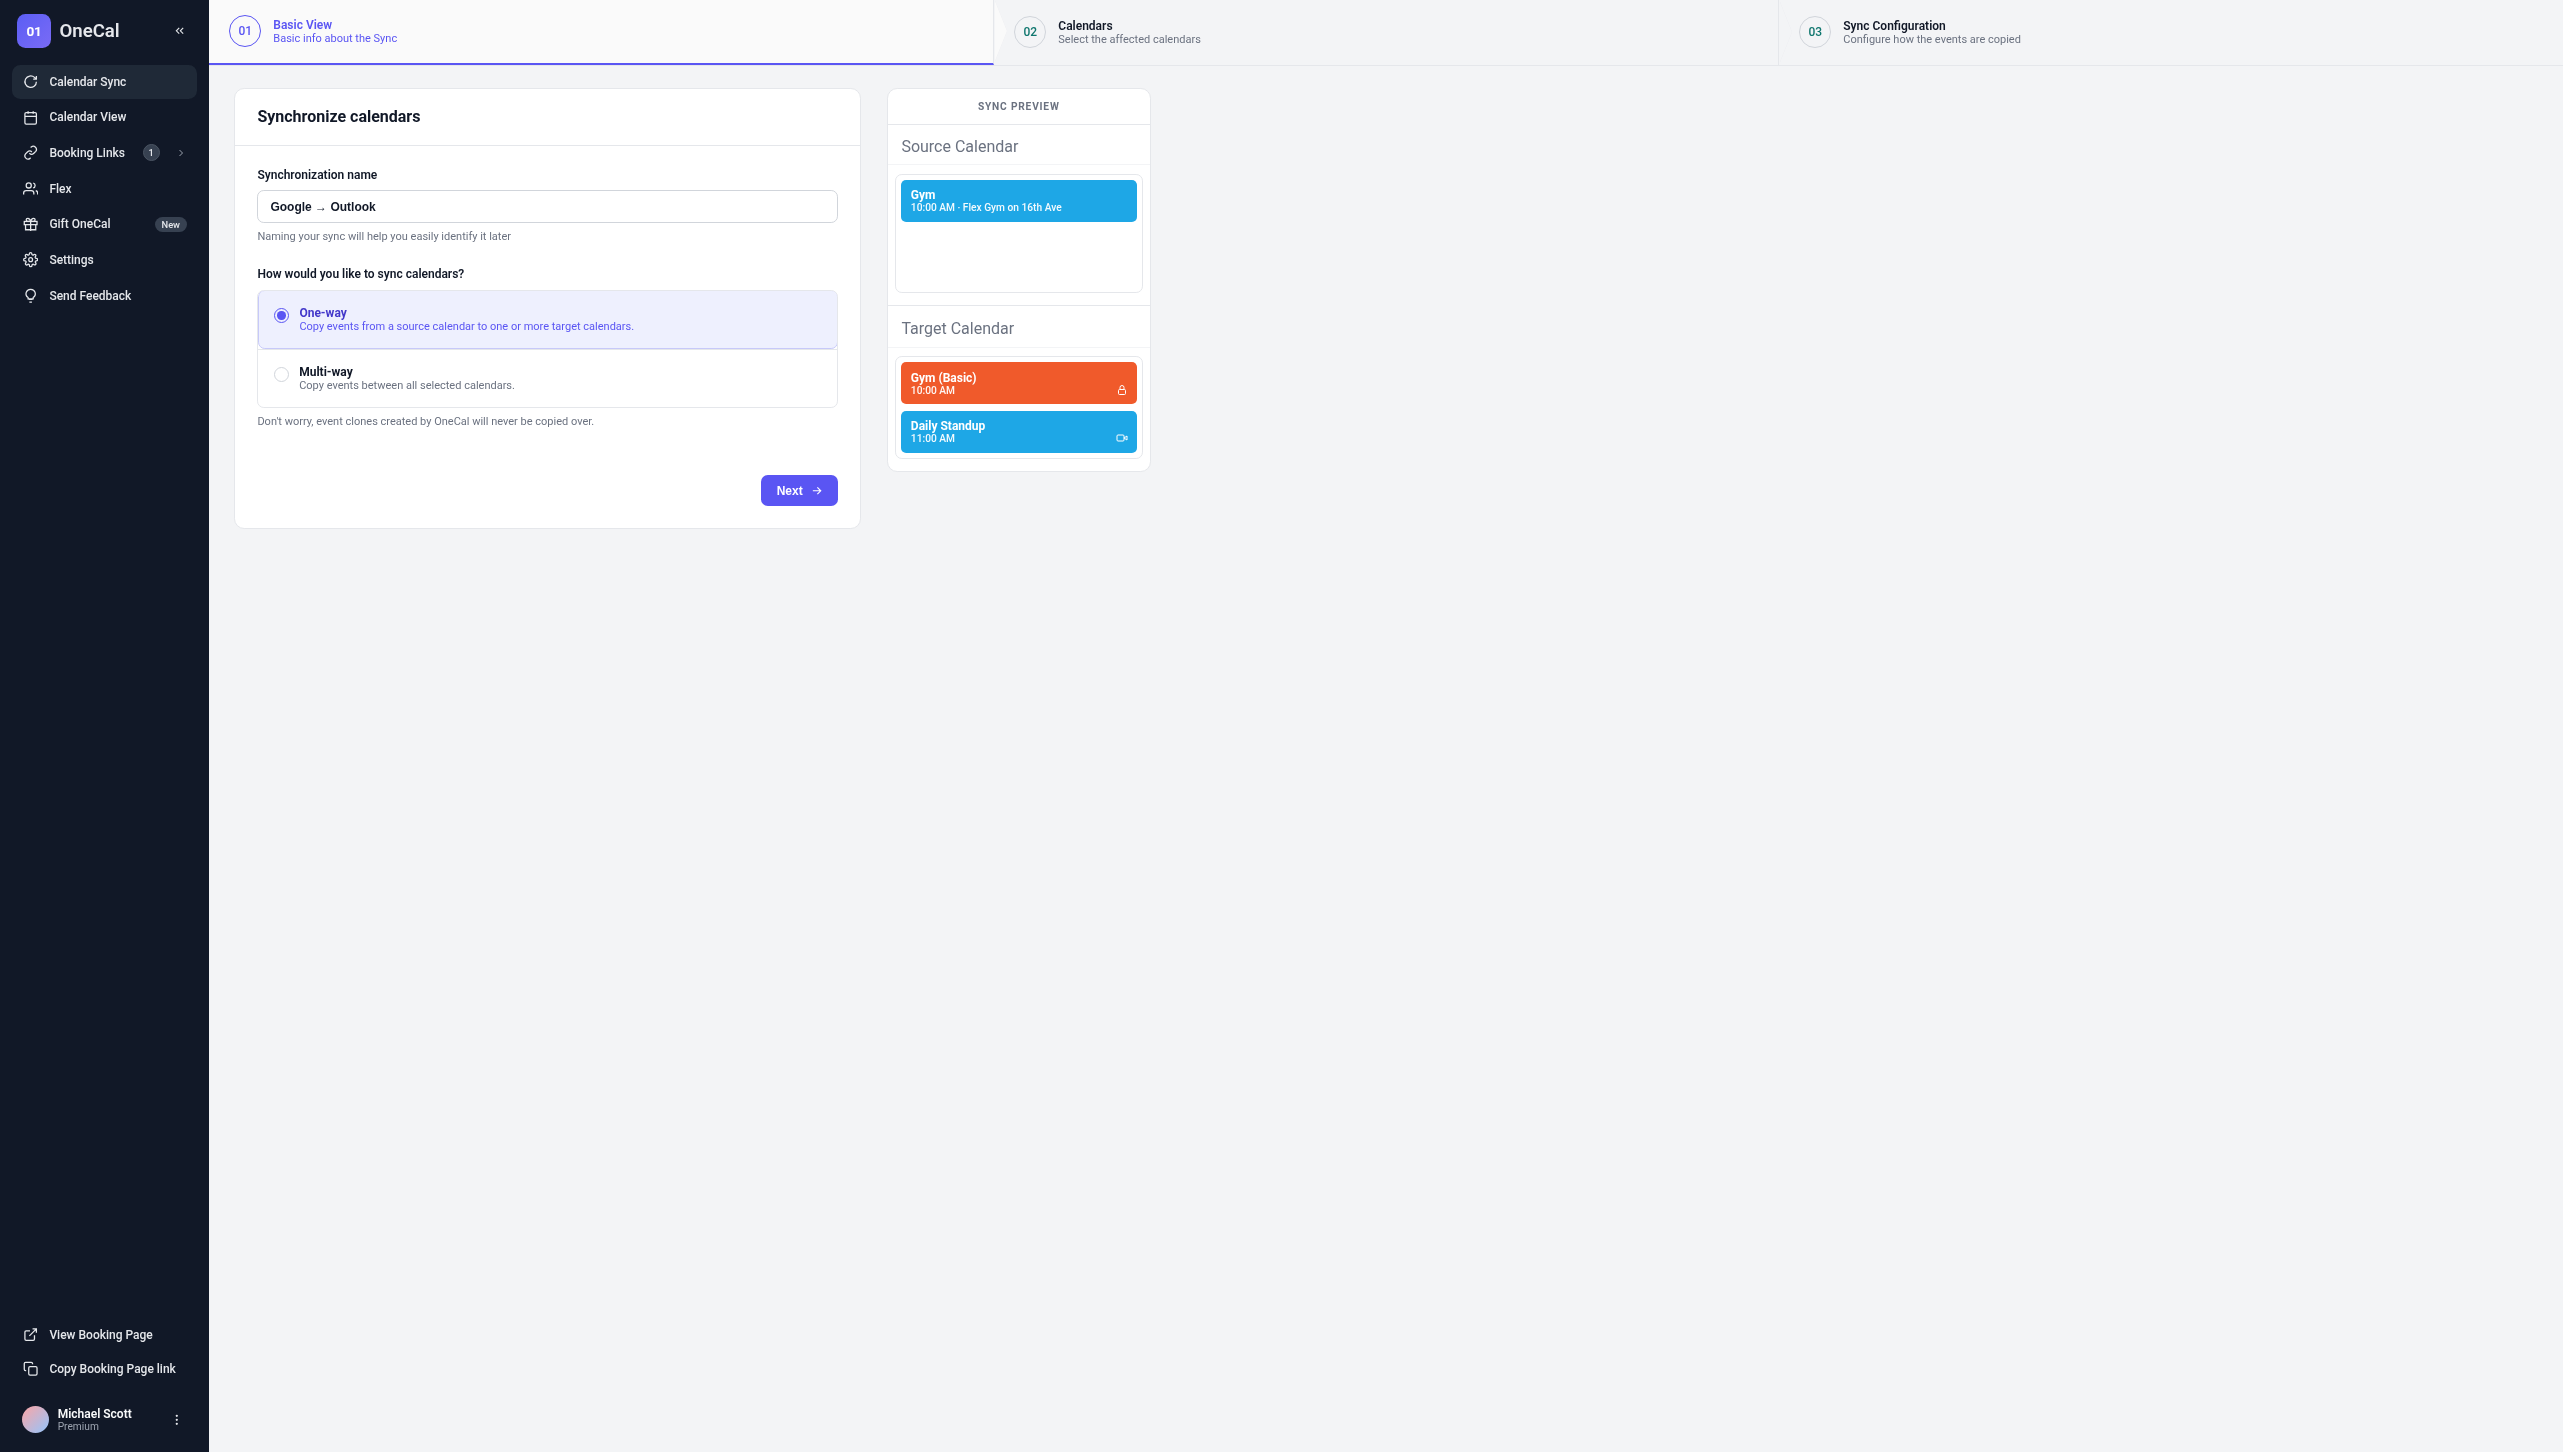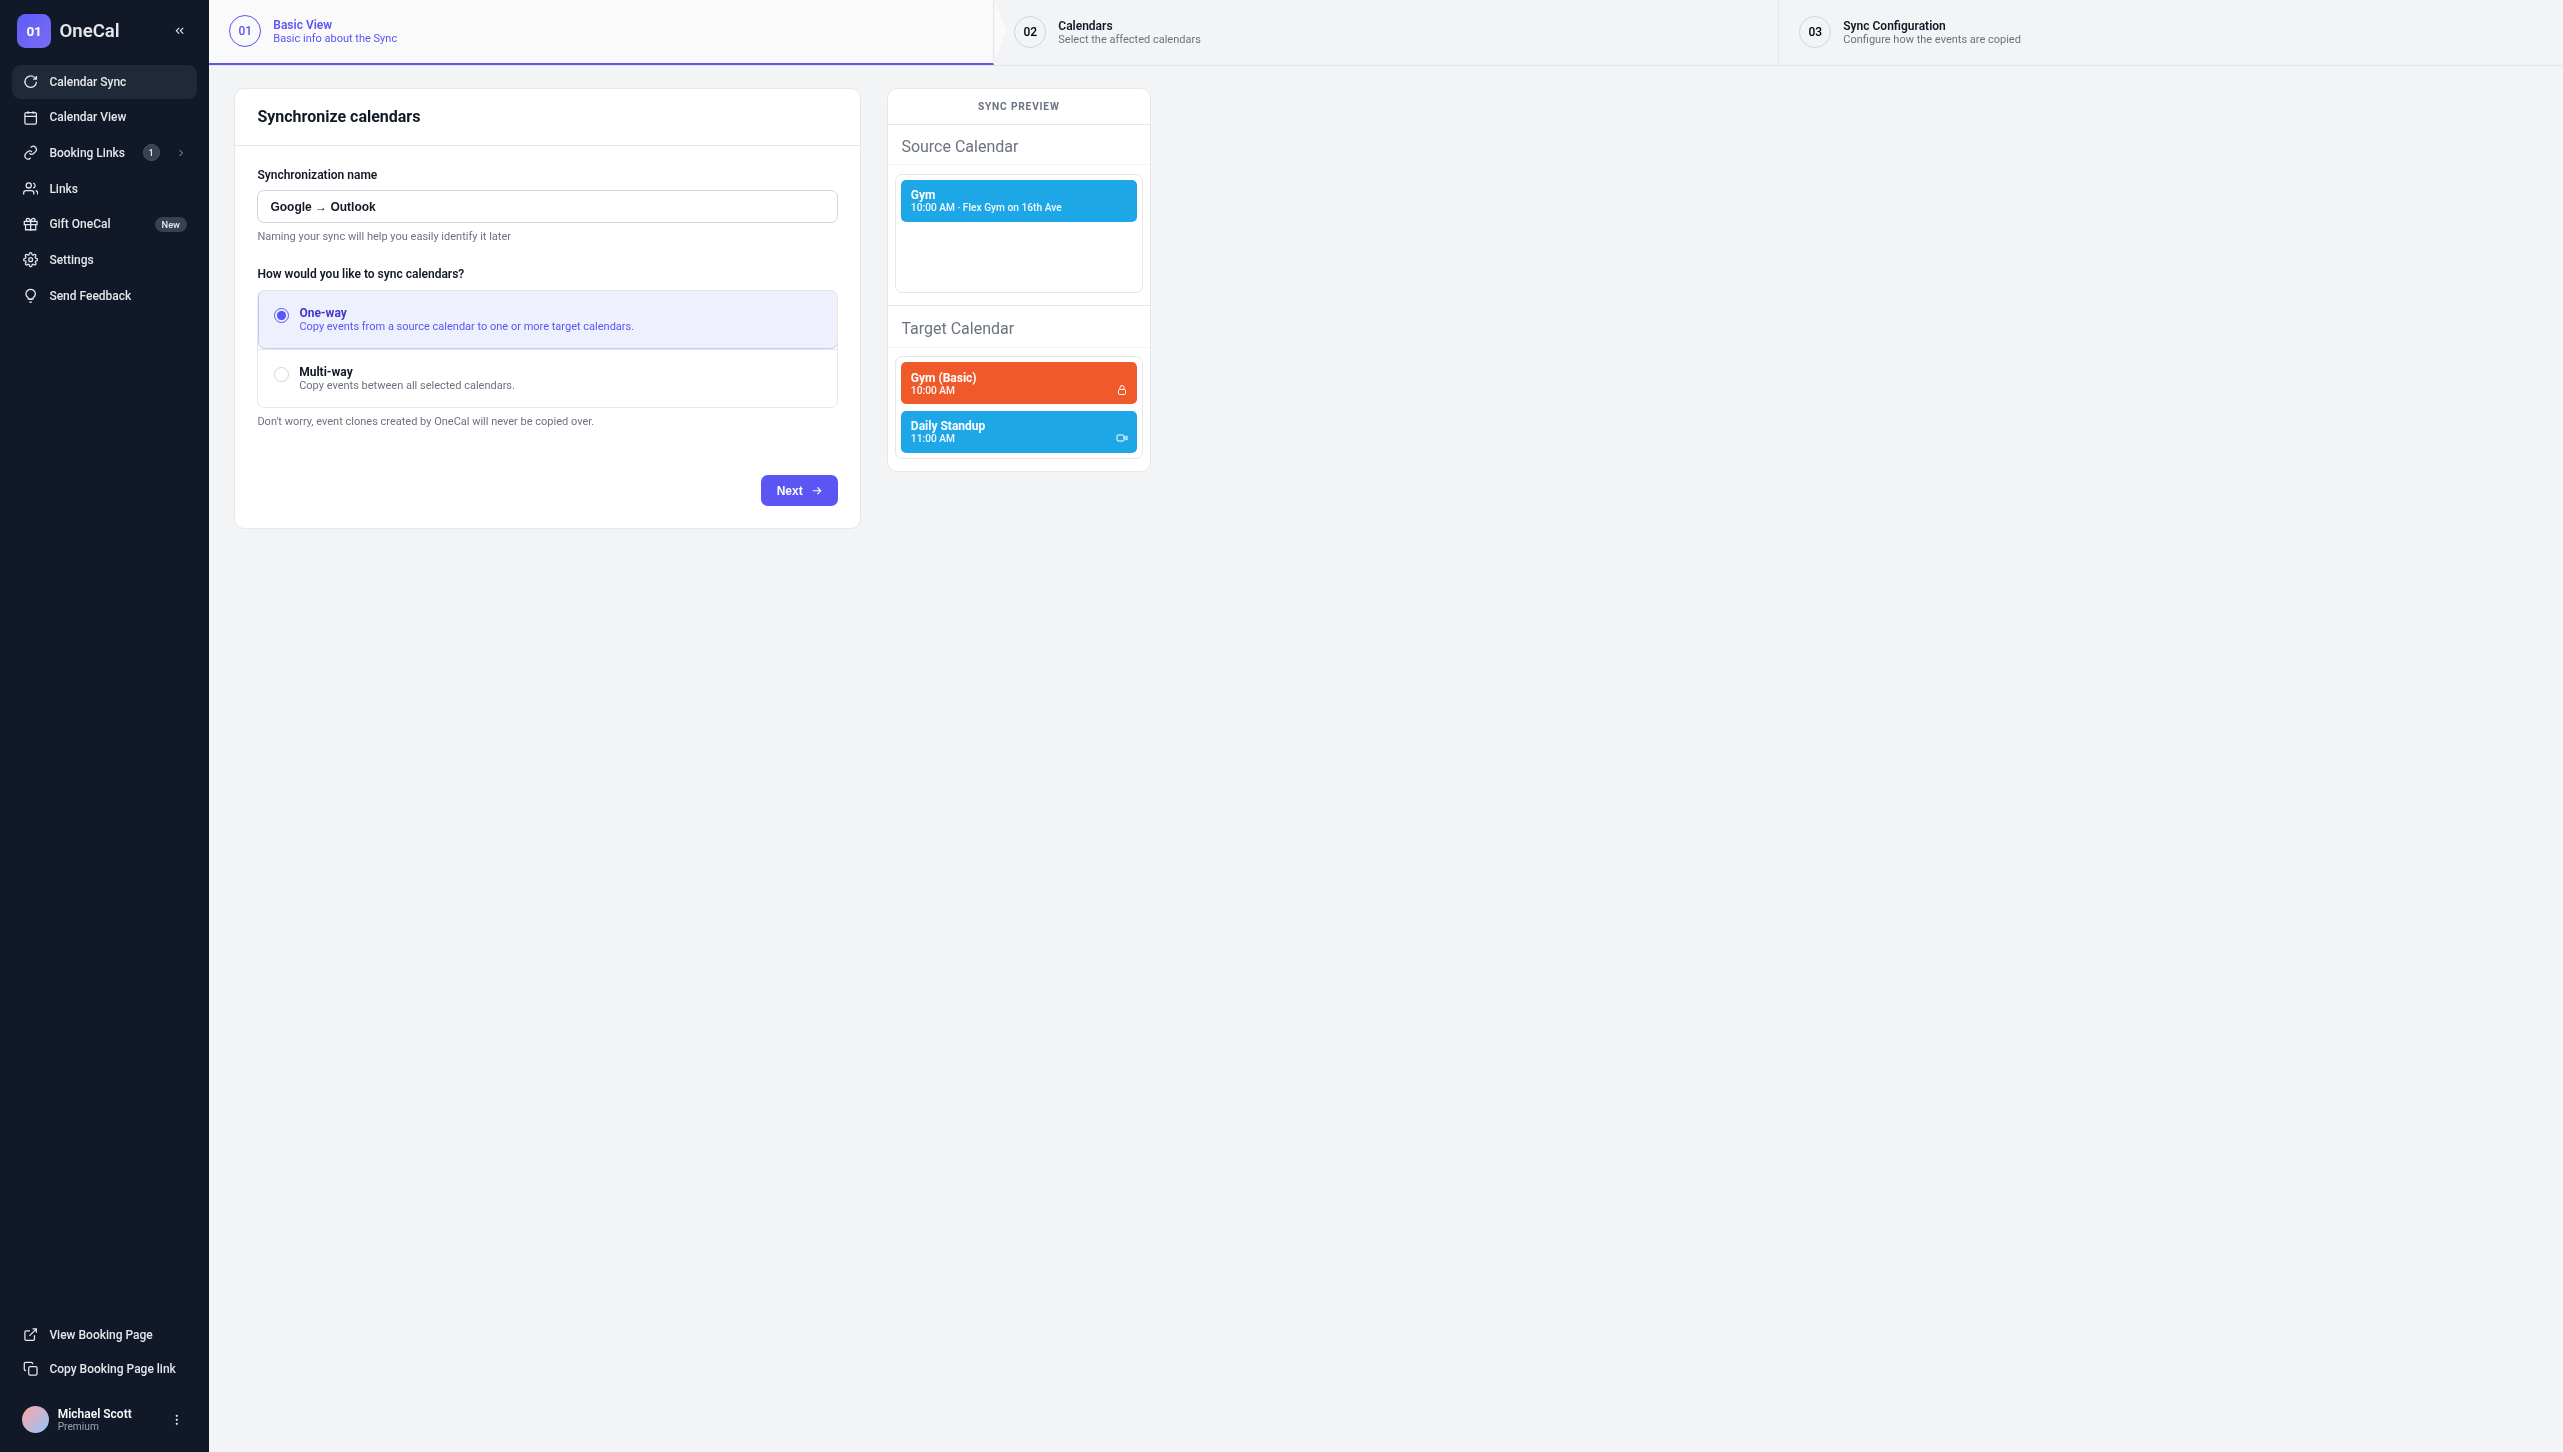--- a/index.html
+++ b/index.html
@@ -28,21 +28,21 @@
 
 
 .main { flex: 1; display: flex; flex-direction: column; overflow: auto; }
 .stepper { display: flex; background: #f3f4f6; border-bottom: 0.8px solid #e5e7eb; }
 .step { flex: 1; display: flex; align-items: center; gap: 12px; padding: 15.3px 20.3px; position: relative; border-right: 0.8px solid #e5e7eb; }
 .step:last-child { border-right: none; }
 .step.active { border-bottom: 2.5px solid #5a55f3; background: #fafafa; }
 .step::after { content: ''; position: absolute; right: -13.6px; top: 50%; transform: translateY(-50%); width: 0; height: 0; border-left: 12px solid #f3f4f6; border-top: 30.5px solid transparent; border-bottom: 30.5px solid transparent; z-index: 1; filter: drop-shadow(0.8px 0 0 #e5e7eb); }
 .step:last-child::after { display: none; }
 .step.active::after { border-left-color: #fafafa; }
-.step-num { width: 32px; height: 32px; border-radius: 50%; border: 0.8px solid #d1d5db; display: flex; align-items: center; justify-content: center; font-size: 12px; font-weight: 500; color: #000000; flex-shrink: 0; }
+.step-num { width: 32px; height: 32px; border-radius: 50%; border: 0.8px solid #d1d5db; display: flex; align-items: center; justify-content: center; font-size: 12px; font-weight: 500; color: #0f766e; flex-shrink: 0; }
 .step.active .step-num { border-color: #5a55f3; color: #5a55f3; }
 .step-title { font-size: 12px; font-weight: 600; color: #111827; }
 .step.active .step-title { color: #5a55f3; }
 .step-sub { font-size: 11px; color: #6b7280; }
 .step.active .step-sub { color: #5a55f3; }
 
 .content-row { display: flex; gap: 25.4px; padding: 22px 25.4px; align-items: flex-start; }
 .card { background: #fff; border-radius: 10.2px; border: 0.8px solid #e5e7eb; }
 .main-card { flex: 1; max-width: 627px; }
 .card-header { padding: 18.6px 22px; border-bottom: 0.8px solid #e5e7eb; }
@@ -125,21 +125,21 @@
           </svg>
         </span>
     </div>
     <div class="nav-item">
       <span class="nav-icon">
           <svg width="15.3" height="15.3" viewBox="0 0 24 24" fill="none" stroke="currentColor" stroke-width="2">
             <path d="M17 21v-2a4 4 0 00-4-4H5a4 4 0 00-4 4v2M23 21v-2a4 4 0 00-3-3.87M16 3.13a4 4 0 010 7.75"></path>
             <circle cx="9" cy="7" r="4"></circle>
           </svg>
         </span>
-      <span>Links</span>
+      <span>Flex</span>
     </div>
     <div class="nav-item">
       <span class="nav-icon">
           <svg width="15.3" height="15.3" viewBox="0 0 24 24" fill="none" stroke="currentColor" stroke-width="2">
             <rect x="2" y="7" width="20" height="5"></rect>
             <path d="M12 22V7M12 7H7.5a2.5 2.5 0 010-5C11 2 12 7 12 7zM12 7h4.5a2.5 2.5 0 000-5C13 2 12 7 12 7zM4 12v8h16v-8"></path>
           </svg>
         </span>
       <span>Gift OneCal</span>
       <span class="nav-badge">New</span>

